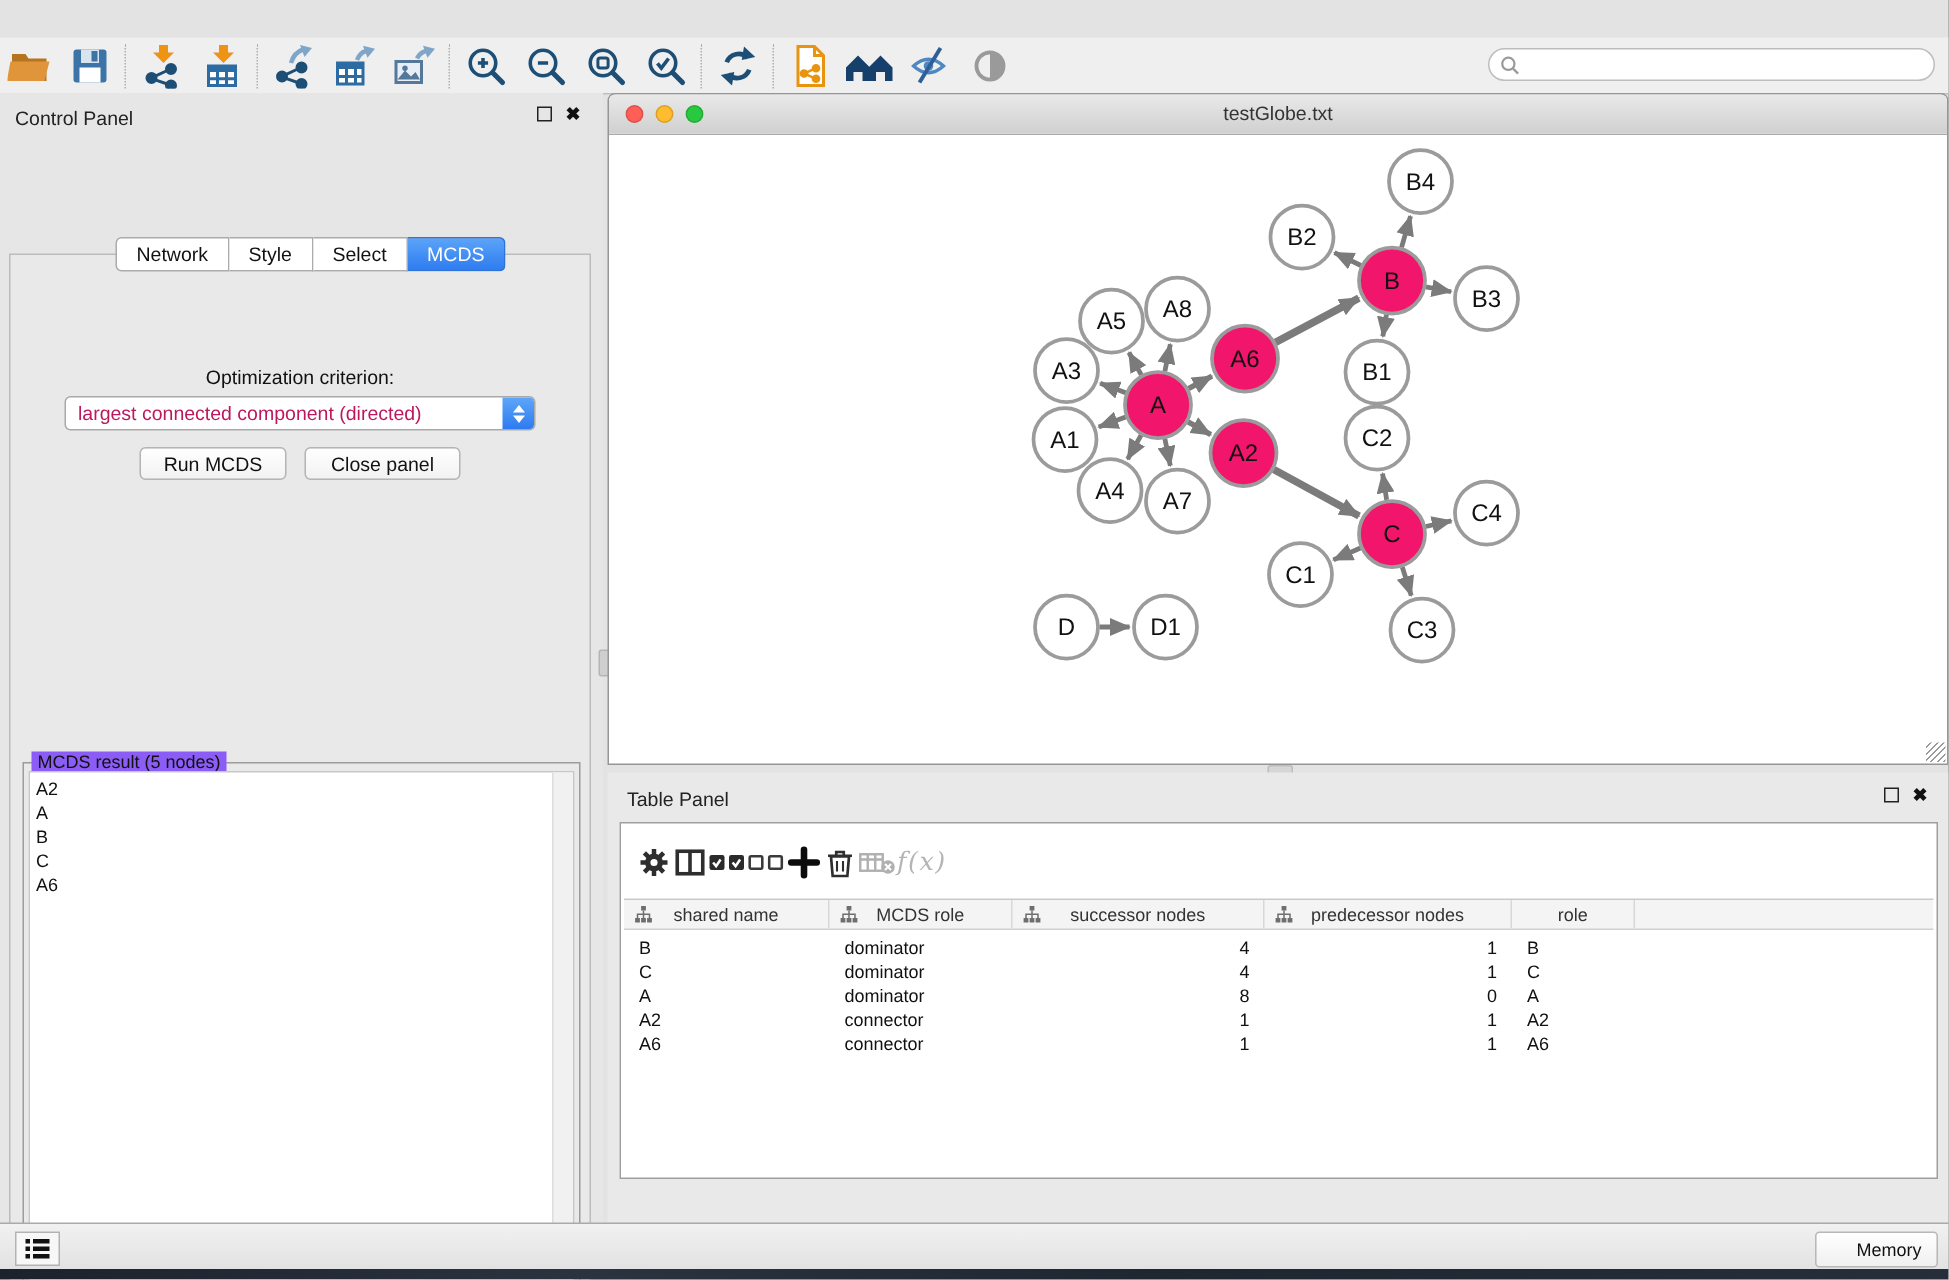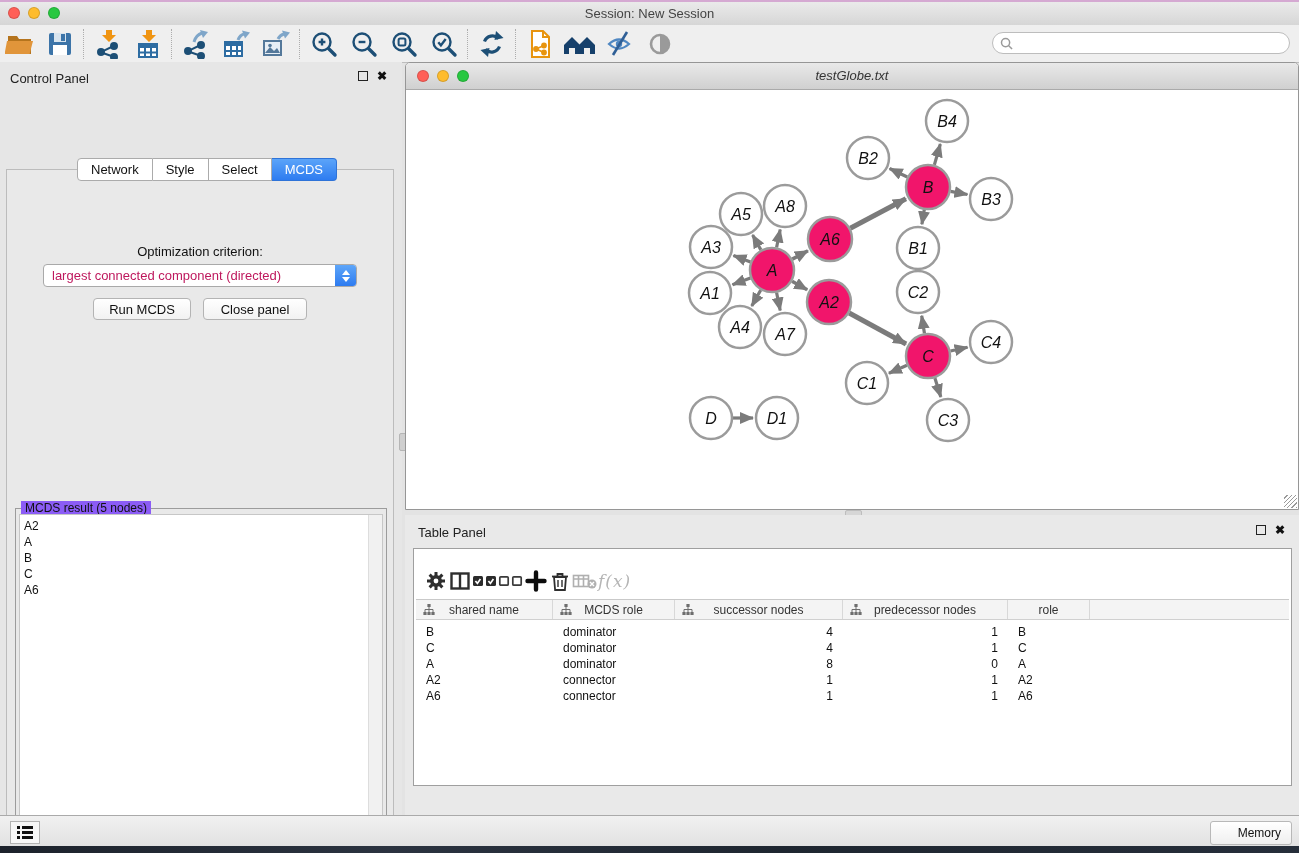--- a/index.html
+++ b/index.html
@@ -54,36 +54,36 @@
   #closep-btn{left:196px;top:128px;width:104px;}
   #mcds-box{position:absolute;left:8px;top:338px;width:370px;height:352px;border:1px solid #9c9c9c;}
   #mcds-legend{position:absolute;left:5px;top:-8px;background:#8b5cf6;padding:0 4px;font-size:12px;color:#111;}
   #mcds-inner{position:absolute;left:3px;top:5px;right:3px;bottom:3px;background:#fff;border:1px solid #c7c7c7;}
   #mcds-scroll{position:absolute;right:0;top:0;width:13px;height:100%;background:#f1f1f1;border-left:1px solid #ddd;}
   .mcds-item{font-size:12px;color:#111;line-height:16px;padding-left:4px;}
   #mcds-list{padding-top:3px;}
 
   
   #net-window{position:absolute;left:405px;top:62px;width:894px;height:448px;background:#fff;
-    border:1px solid #969696;border-radius:5px 5px 0 0;box-sizing:border-box;font-style:italic;}
+    border:1px solid #969696;border-radius:5px 5px 0 0;box-sizing:border-box;}
   #net-titlebar{position:absolute;left:0;top:0;width:100%;height:26px;border-radius:4px 4px 0 0;
     background:linear-gradient(#e9e9e9,#d0d0d0);border-bottom:1px solid #aaa;}
   #net-titlebar .lights{left:11px;top:7px;}
   #net-title{position:absolute;width:100%;text-align:center;line-height:26px;font-size:13px;color:#333;}
   #net-canvas{position:absolute;left:0;top:26px;right:0;bottom:0;}
   #graph-svg{position:absolute;left:0;top:0;}
   #net-resize{position:absolute;right:1px;bottom:1px;width:13px;height:13px;
     background:repeating-linear-gradient(135deg,transparent,transparent 2px,#9a9a9a 2px,#9a9a9a 3px);}
   .grip-v{position:absolute;left:399px;top:433px;width:6px;height:16px;background:#cfcfcf;border:1px solid #b5b5b5;border-radius:2px;}
   .grip-h{position:absolute;left:845px;top:510px;width:15px;height:7px;background:#d6d6d6;border:1px solid #bdbdbd;border-radius:2px;}
 
   
   #table-panel{position:absolute;left:405px;top:515px;width:894px;height:300px;background:#e9e9e9;}
   #tp-box{position:absolute;left:8px;top:33px;width:879px;height:238px;background:#fff;border:1px solid #9f9f9f;box-sizing:border-box;}
-  #tp-toolbar{position:absolute;left:10px;top:6px;height:40px;display:flex;align-items:flex-end;}
+  #tp-toolbar{position:absolute;left:10px;top:6px;height:40px;display:flex;align-items:center;}
   .tp-btn{display:flex;align-items:center;justify-content:center;min-width:24px;height:28px;}
   #fx-label{font-family:"DejaVu Serif",serif;font-style:italic;font-size:17px;color:#b5b5b5;letter-spacing:1px;}
   #tbl{position:absolute;left:2px;right:2px;top:50px;bottom:2px;border-top:1px solid #c9c9c9;background:#fff;overflow:hidden;}
   #t-head{display:flex;height:19px;background:#f4f4f4;border-bottom:1px solid #d0d0d0;}
   .th{position:relative;display:flex;align-items:center;justify-content:center;font-size:12px;color:#333;
     border-right:1px solid #d8d8d8;box-sizing:border-box;}
   .th .th-icon{position:absolute;left:7px;top:3px;}
   .tr{display:flex;height:16px;align-items:center;}
   .td{font-size:12px;color:#111;box-sizing:border-box;white-space:nowrap;overflow:hidden;}
   .td.left{padding-left:10px;text-align:left;}
@@ -103,29 +103,20 @@
     border:1px solid #b8b8b8;border-radius:3px;display:flex;align-items:center;gap:6px;font-size:12px;color:#111;}
   #memory-dot{width:11px;height:11px;border-radius:50%;}
   #desktop-strip{position:absolute;left:0;top:846px;width:100%;height:7px;
     background:linear-gradient(90deg,#1c222b,#2b3340 30%,#1e2630 60%,#262e3a);}
 </style>
 </head>
 <body>
 
 <div id="app">
 
-  <div id="titlebar">
-    <div class="pink-edge"></div>
-    <div class="lights">
-      <span class="light red"></span>
-      <span class="light yellow"></span>
-      <span class="light green"></span>
-    </div>
-    <div id="app-title">Session: New Session</div>
-  </div>
 
   <div id="toolbar">
     <span class="tb-btn">
       <svg width="30" height="30" viewBox="0 0 30 30">
           <path d="M3 7h9l2 3h12v15H3z" fill="#b5741d"></path>
           <path d="M2 12h26l-3.4 13H-0.5z" fill="#e1953a"></path>
         </svg>
     </span>
     <span class="tb-btn">
       <svg width="30" height="30" viewBox="0 0 30 30">

